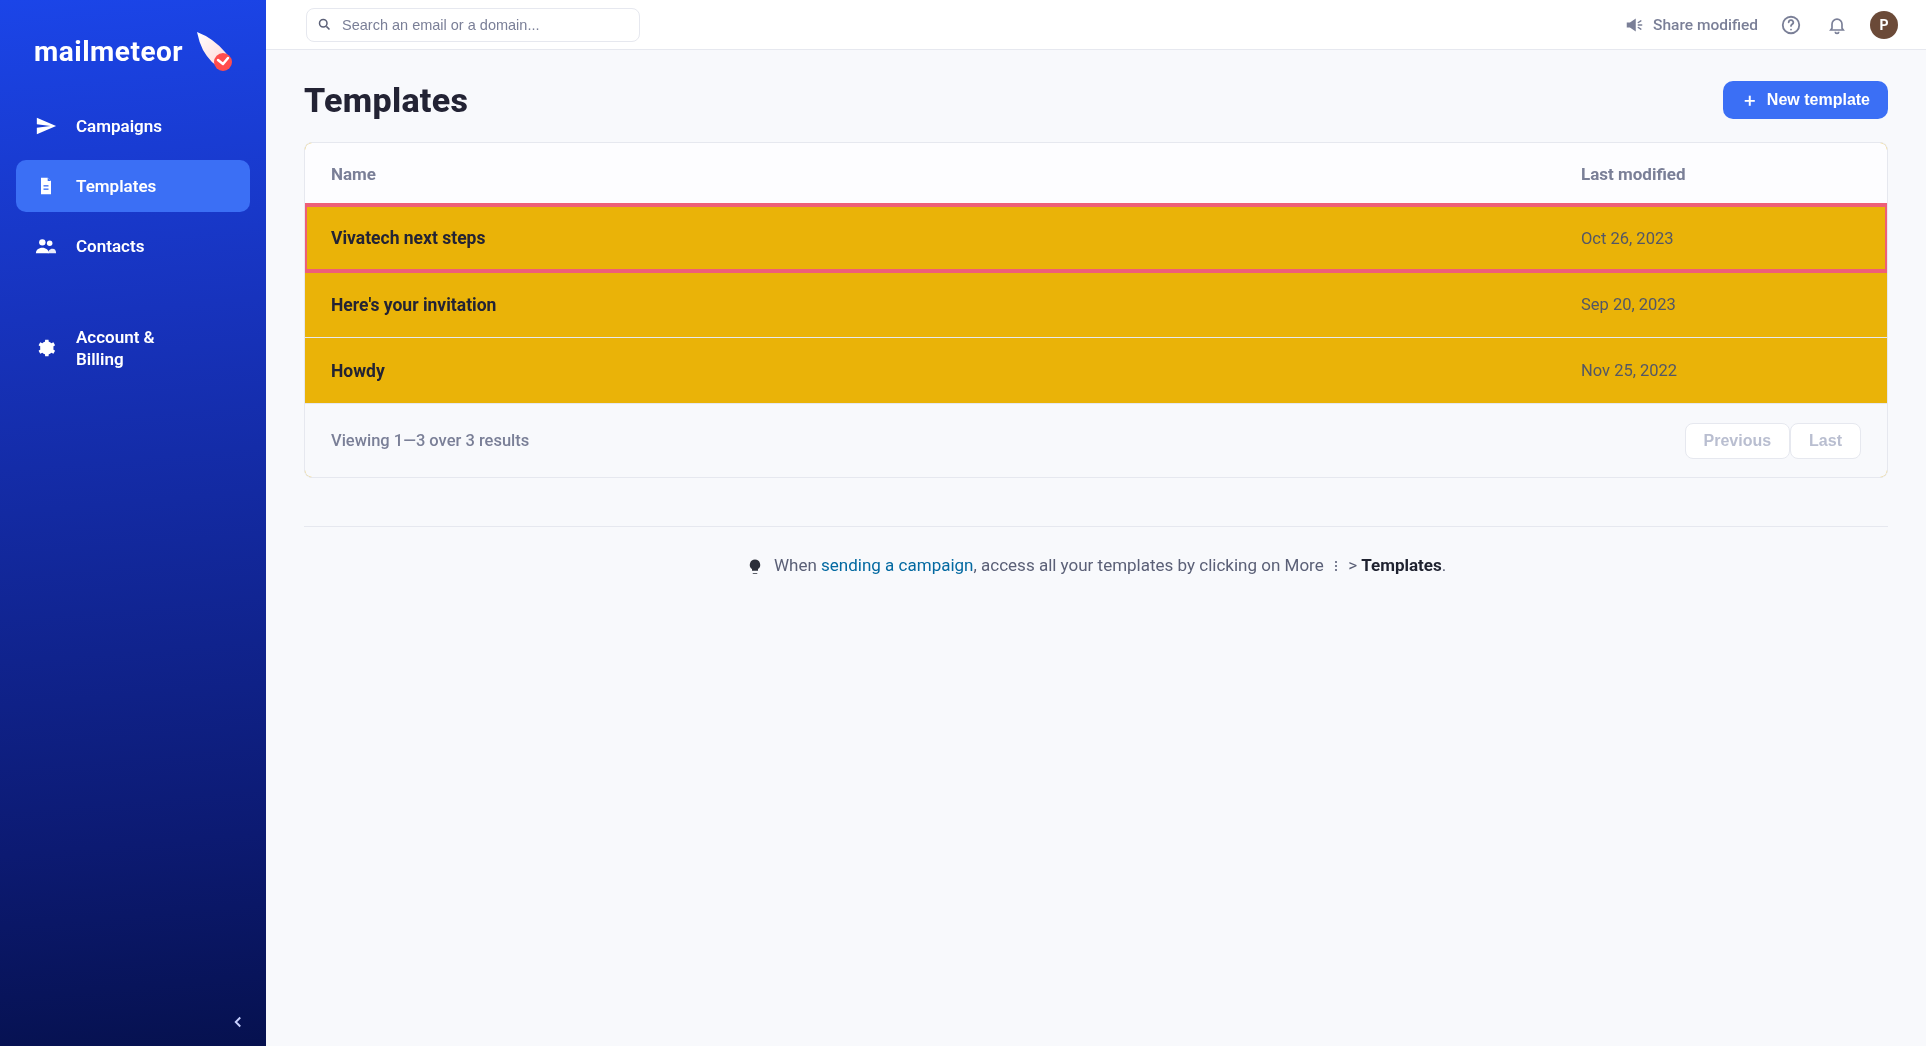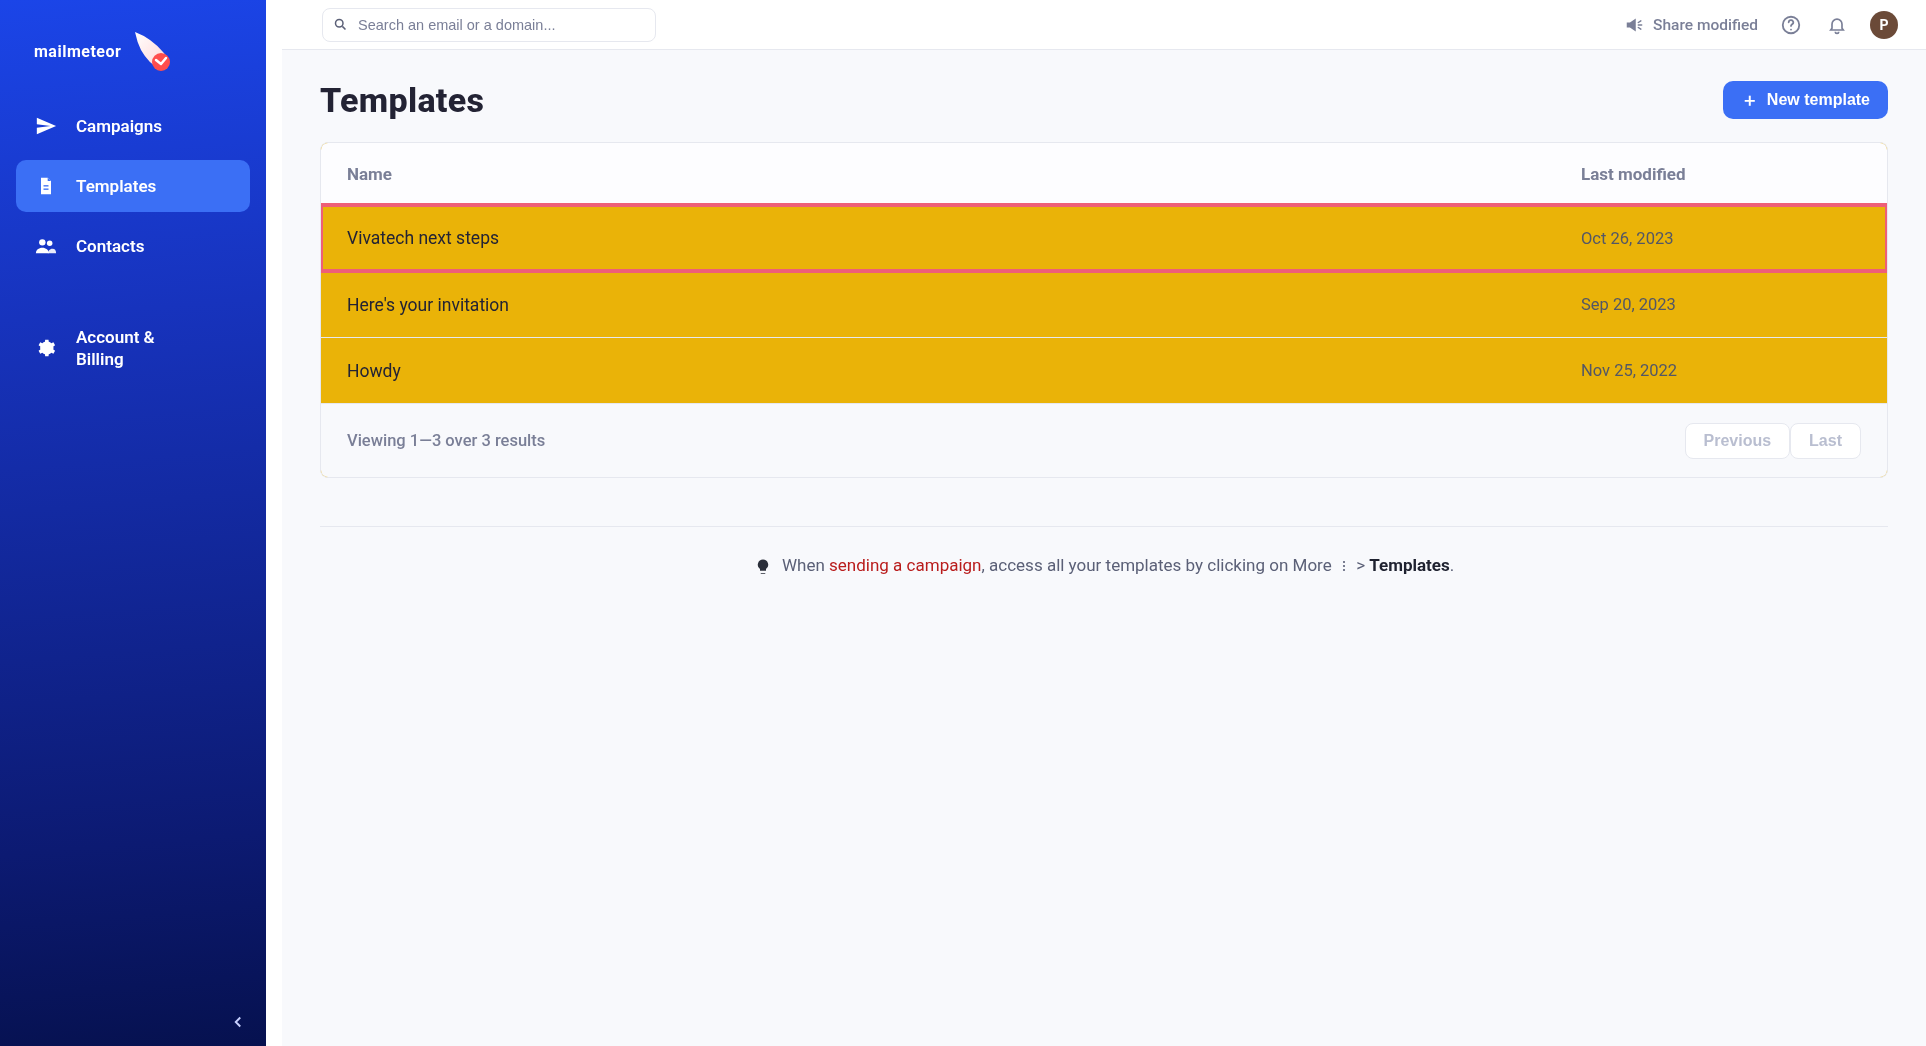--- a/index.html
+++ b/index.html
@@ -29,39 +29,39 @@
   .sidebar {
     width:var(--sidebar-width);
     background: linear-gradient(175deg, #1b45e8 0%, #1733bd 30%, #0c1a72 80%, #06114f 100%);
     color:#fff;
     display:flex;
     flex-direction:column;
     padding:20px 16px 12px;
     position:relative;
   }
   .logo { display:flex; align-items:center; gap:8px; padding: 8px 4px 26px 18px; }
-  .logo-text { font-size:16px; font-weight:700; letter-spacing:0.5px; }
+  .logo-text { font-size:28px; font-weight:700; letter-spacing:0.5px; }
   .logo-comet { width:46px; height:46px; position:relative; }
   .nav-list { list-style:none; padding:0; margin:0; display:flex; flex-direction:column; gap:8px; }
   .nav-item {
     display:flex; align-items:center; gap:18px;
     padding:14px 18px; border-radius:10px;
     font-size:17px; font-weight:600; cursor:pointer;
   }
   .nav-item.active { background: var(--blue-400); }
   .nav-icon { width:24px; height:24px; flex:0 0 24px; display:flex; align-items:center; justify-content:center; }
   .nav-spacer { height:24px; }
   .collapse-btn {
     margin-top:auto; align-self:flex-end;
     width:24px; height:24px; display:flex; align-items:center; justify-content:center;
     cursor:pointer; color:#c8d0ff;
   }
 
   
-  .main { flex:1; display:flex; flex-direction:column; background:#fff; min-width:0;padding-left:16px; }
+  .main { flex:1; display:flex; flex-direction:column; background:#fff; min-width:0; }
 
   
   .topbar {
     height:50px; border-bottom:1px solid var(--border);
     display:flex; align-items:center; padding:0 28px; gap:20px;
   }
   .search-wrap {
     display:flex; align-items:center; gap:8px;
     border:1px solid var(--border); border-radius:8px;
     width:334px; height:34px; padding:0 10px; color:var(--text-muted);
@@ -98,21 +98,21 @@
   }
   .thead, .trow, .tfoot{
     display:grid;
     grid-template-columns: 1fr 280px;
     align-items:center;
     padding: 0 26px;
   }
   .thead { height:62px; color:var(--text-muted); font-weight:700; font-size:17px; background:#fdfdff; border-bottom:1px solid var(--border);}
   .trow  { height:66px; border-top:1px solid var(--border); cursor:pointer;}
   .trow:first-of-type{ border-top:none; }
-  .trow .name { font-weight:400; font-size:17.5px; }
+  .trow .name { font-weight:700; font-size:17.5px; }
   .trow .date { color:#535766; font-size:16.5px; }
   .trow.highlight {
     outline:4px solid var(--highlight); outline-offset:-2px;
     position:relative; z-index:1;
   }
   .tbody { }
   .tfoot {
     height:74px; background:var(--bg-app);
     border-top:1px solid var(--border);
     grid-template-columns: 1fr auto;
@@ -121,21 +121,21 @@
   .pager { display:flex; }
   .pg-btn {
     border:1px solid var(--border); background:#fff; color:#b9bed0;
     padding:8px 18px; border-radius:8px; font-size:16px; font-weight:600; cursor:pointer;
   }
 
   
   .divider { border:none; border-top:1px solid var(--border); margin:48px 0 28px;}
   .tip { text-align:center; font-size:17px; color:#5b6077; }
   .tip .bulb { display:inline-block; vertical-align:middle; margin-right:6px; }
-  .tip a { color:#b91c1c; text-decoration:none;text-align:center; }
+  .tip a { color:#0369a1; text-decoration:none;text-align:center; }
   .tip .more-chip { display:inline-block; vertical-align:middle; margin:0 4px 2px 4px; }
   .tip strong { color:#1f2230; }
 
   svg { display:block; }
 </style>
 </head>
 <body>
 
 <div class="app">
 

